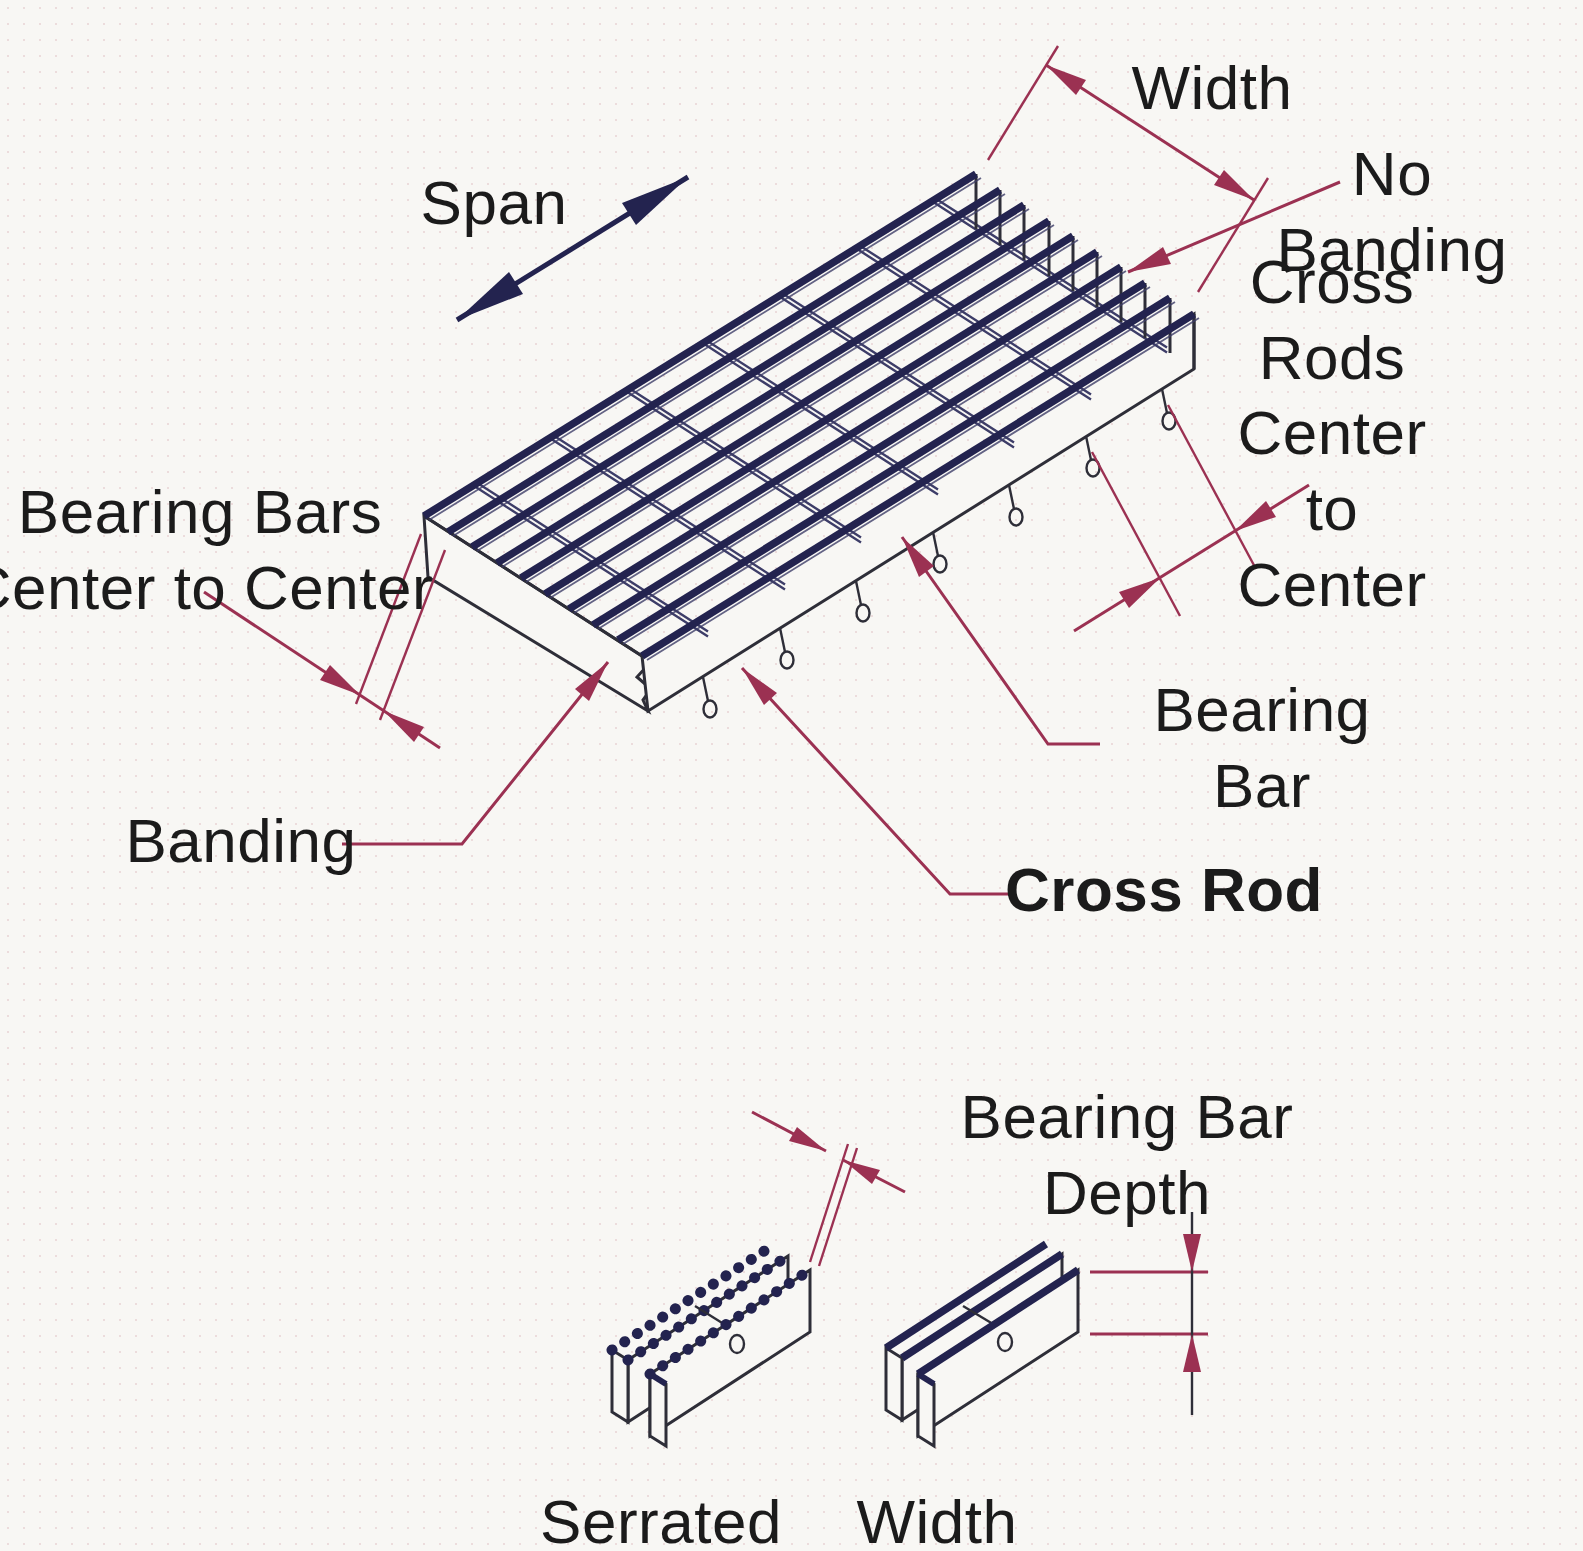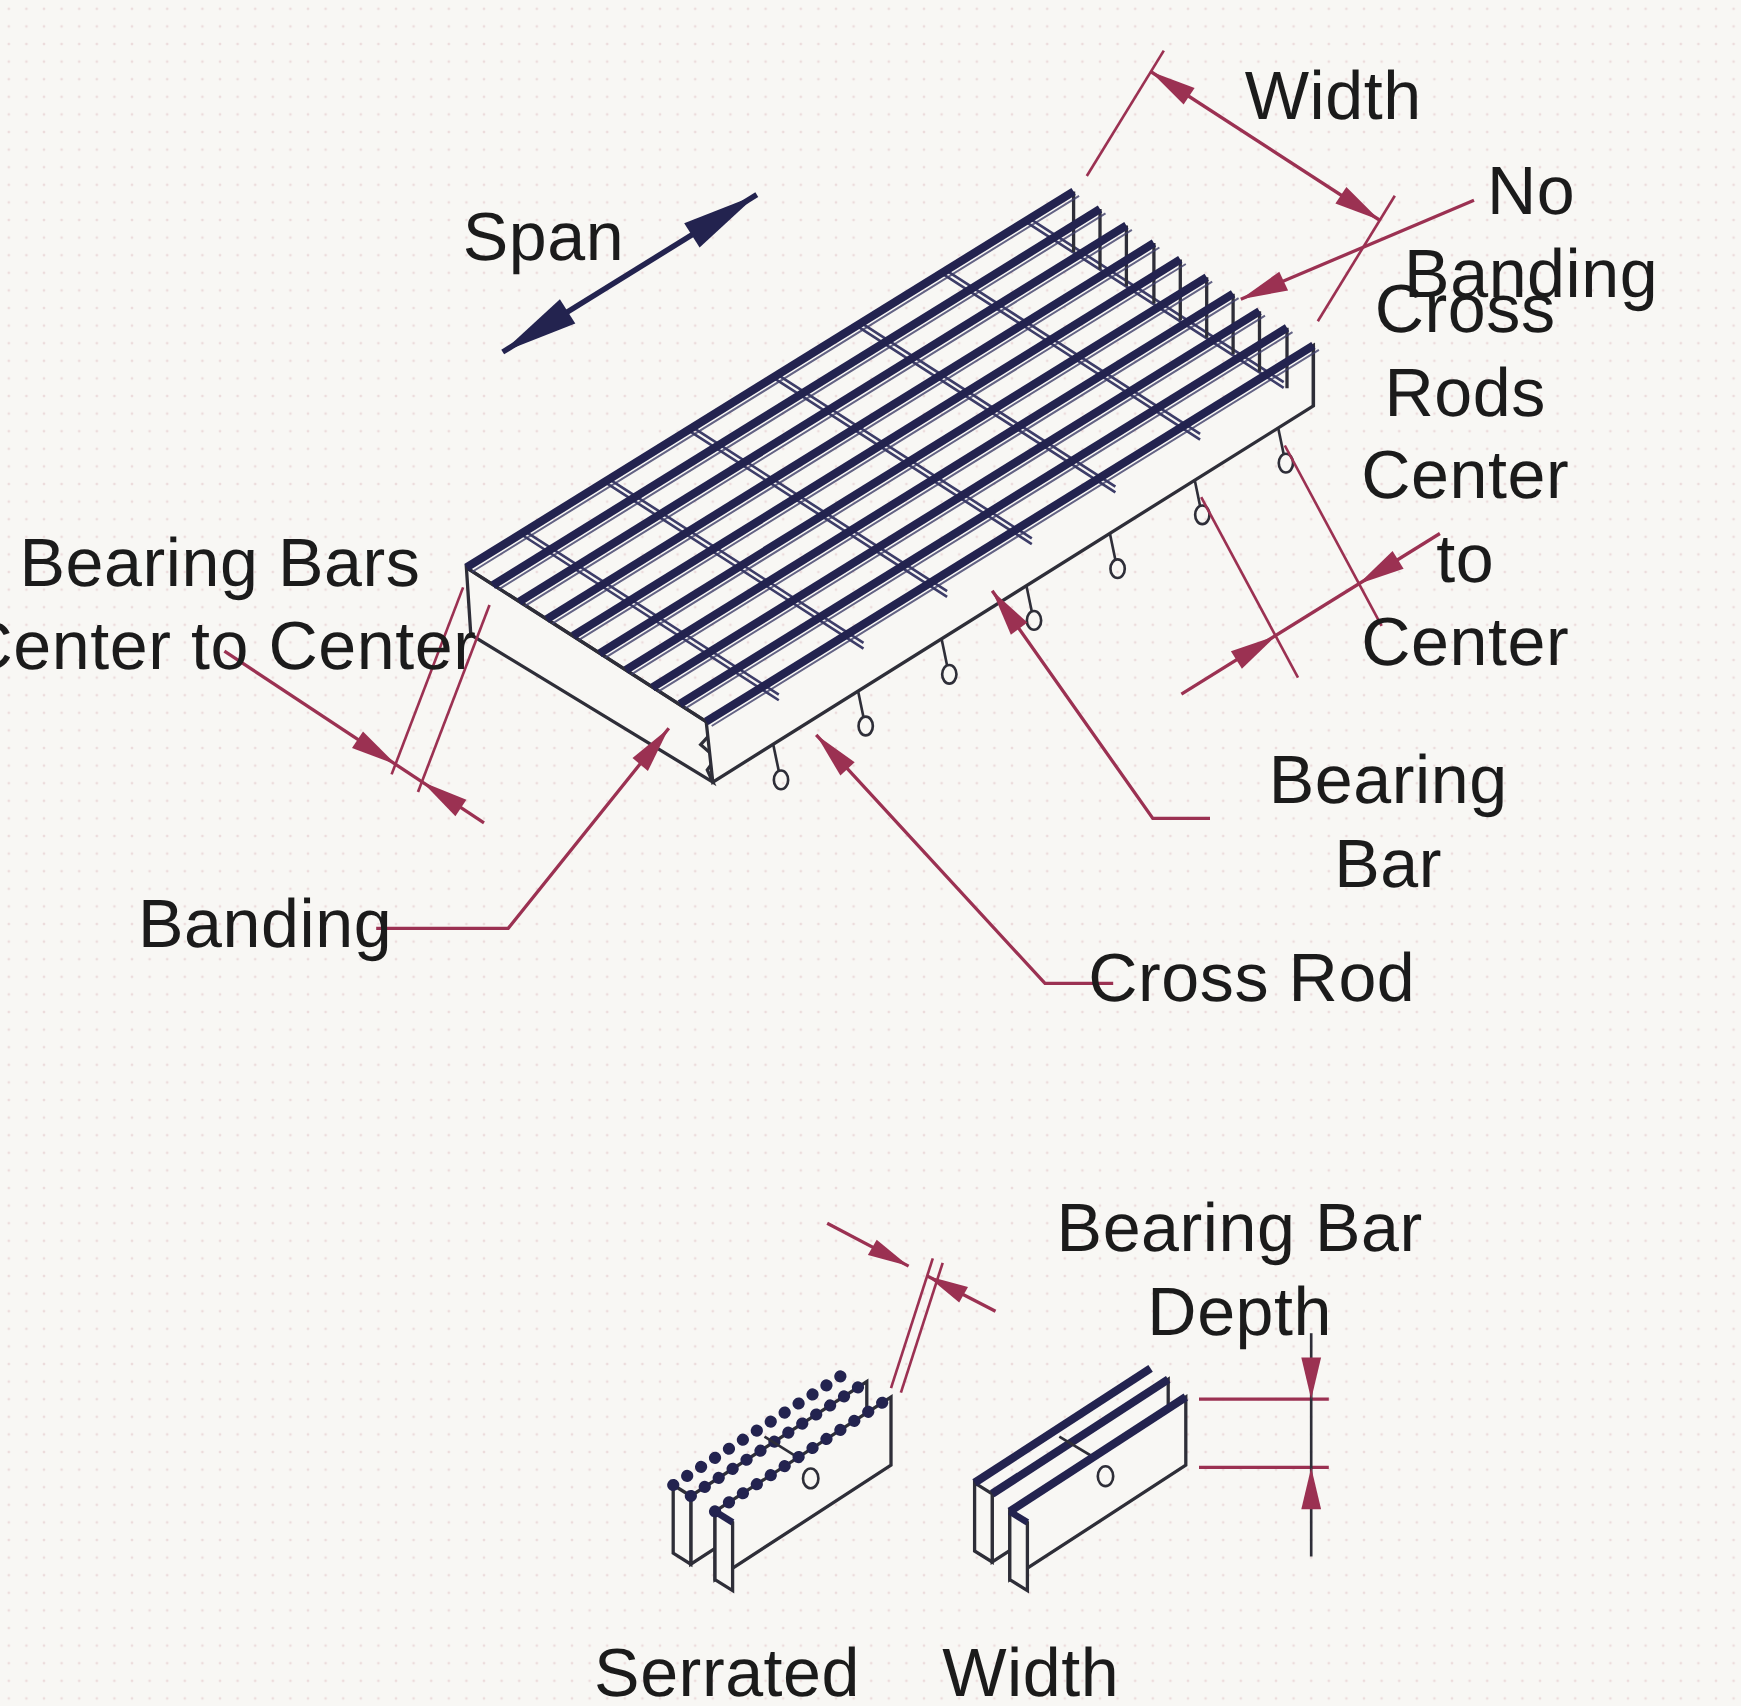--- a/index.html
+++ b/index.html
@@ -199,28 +199,28 @@
 
     <g>
       <line class="s-dim" x1="1090" y1="1272" x2="1208" y2="1272"></line>
       <line class="s-dim" x1="1090" y1="1334" x2="1208" y2="1334"></line>
       <line class="s-blk-thin" x1="1192" y1="1212" x2="1192" y2="1415"></line>
       <polygon class="f-dim" points="1192,1272 1183,1234 1201,1234"></polygon>
       <polygon class="f-dim" points="1192,1334 1183,1372 1201,1372"></polygon>
     </g>
   </svg>
 
-  <div class="lbl" style="left:494px;  top:216px;">Span</div>
+  <div class="lbl" style="left:494px;  top:203px;">Span</div>
   <div class="lbl" style="left:1212px; top:88px;">Width</div>
   <div class="lbl" style="left:1392px; top:212px;">No
 Banding</div>
   <div class="lbl" style="left:1332px; top:433px;">Cross Rods
 Center to Center</div>
   <div class="lbl" style="left:200px;  top:550px;">Bearing Bars
 Center to Center</div>
   <div class="lbl" style="left:1262px; top:748px;">Bearing Bar</div>
   <div class="lbl" style="left:241px;  top:841px;">Banding</div>
-  <div class="lbl" style="left:1138px; top:890px;">Cross Rod</div>
+  <div class="lbl" style="left:1164px; top:890px;font-weight:bold;">Cross Rod</div>
   <div class="lbl" style="left:1127px; top:1155px;">Bearing Bar
 Depth</div>
   <div class="lbl" style="left:641px;  top:1522px;margin-left:20px;">Serrated</div>
   <div class="lbl" style="left:937px;  top:1522px;">Width</div>
 </div>
 
 </body></html>

